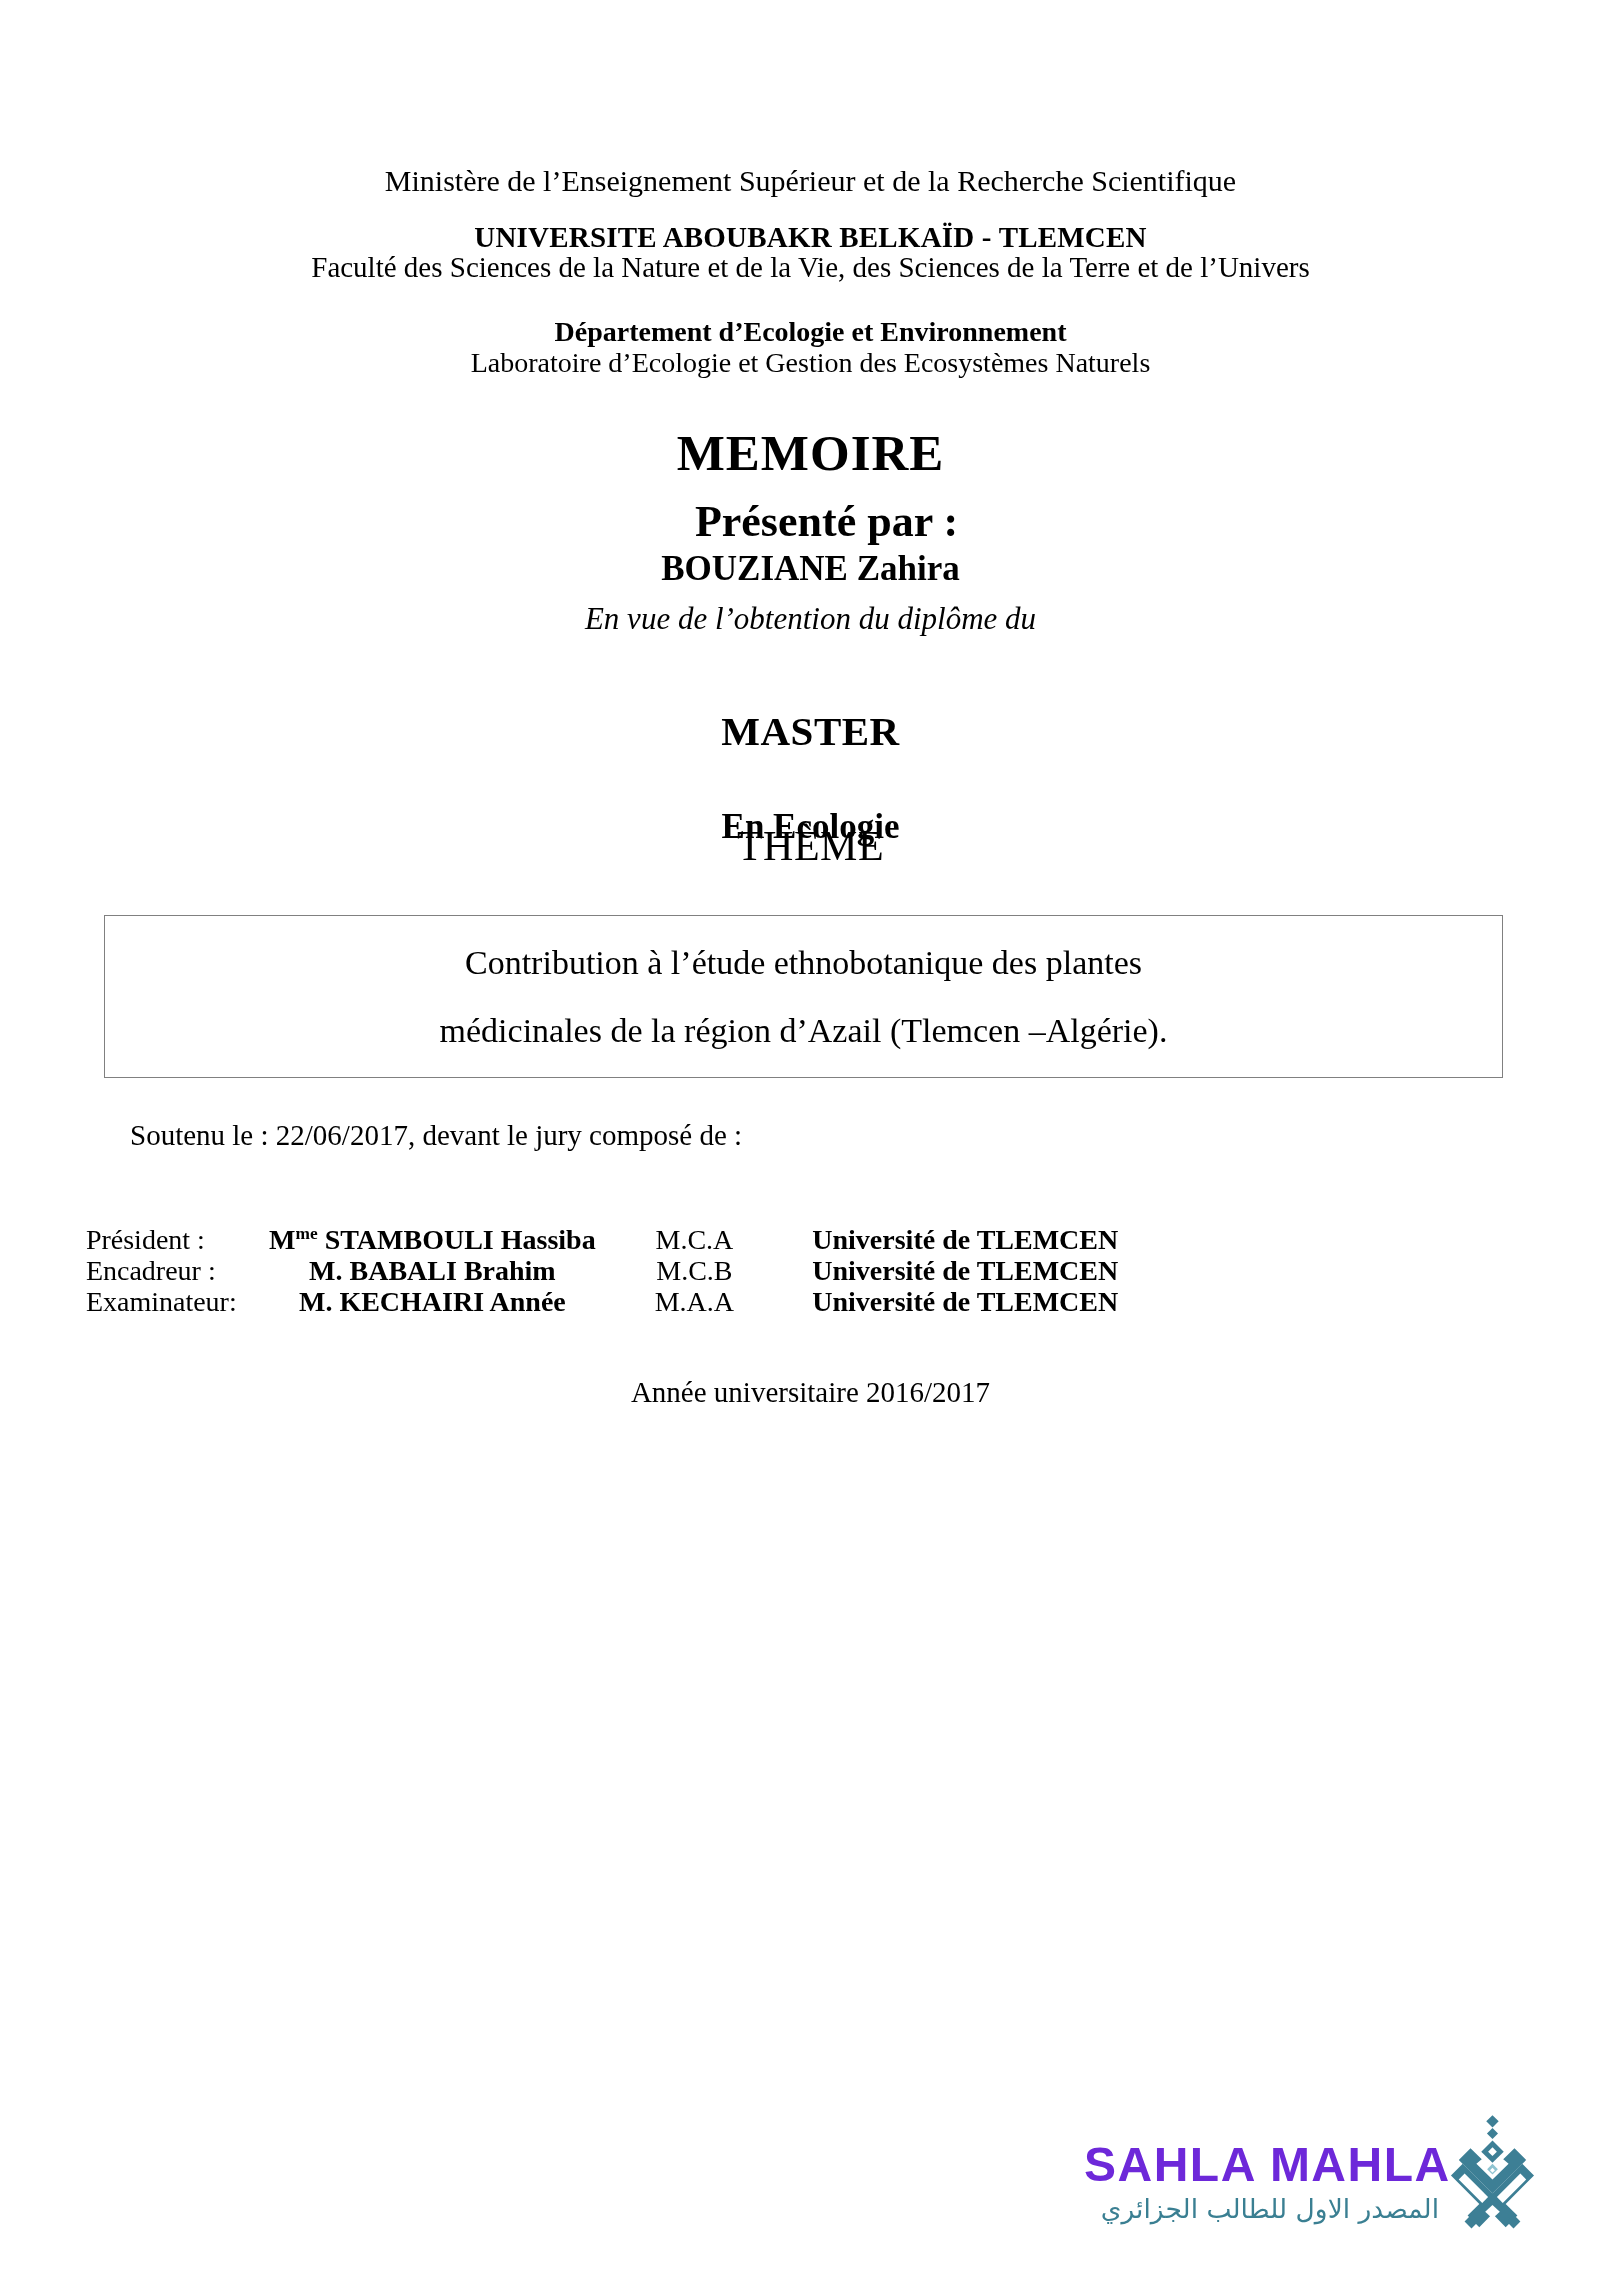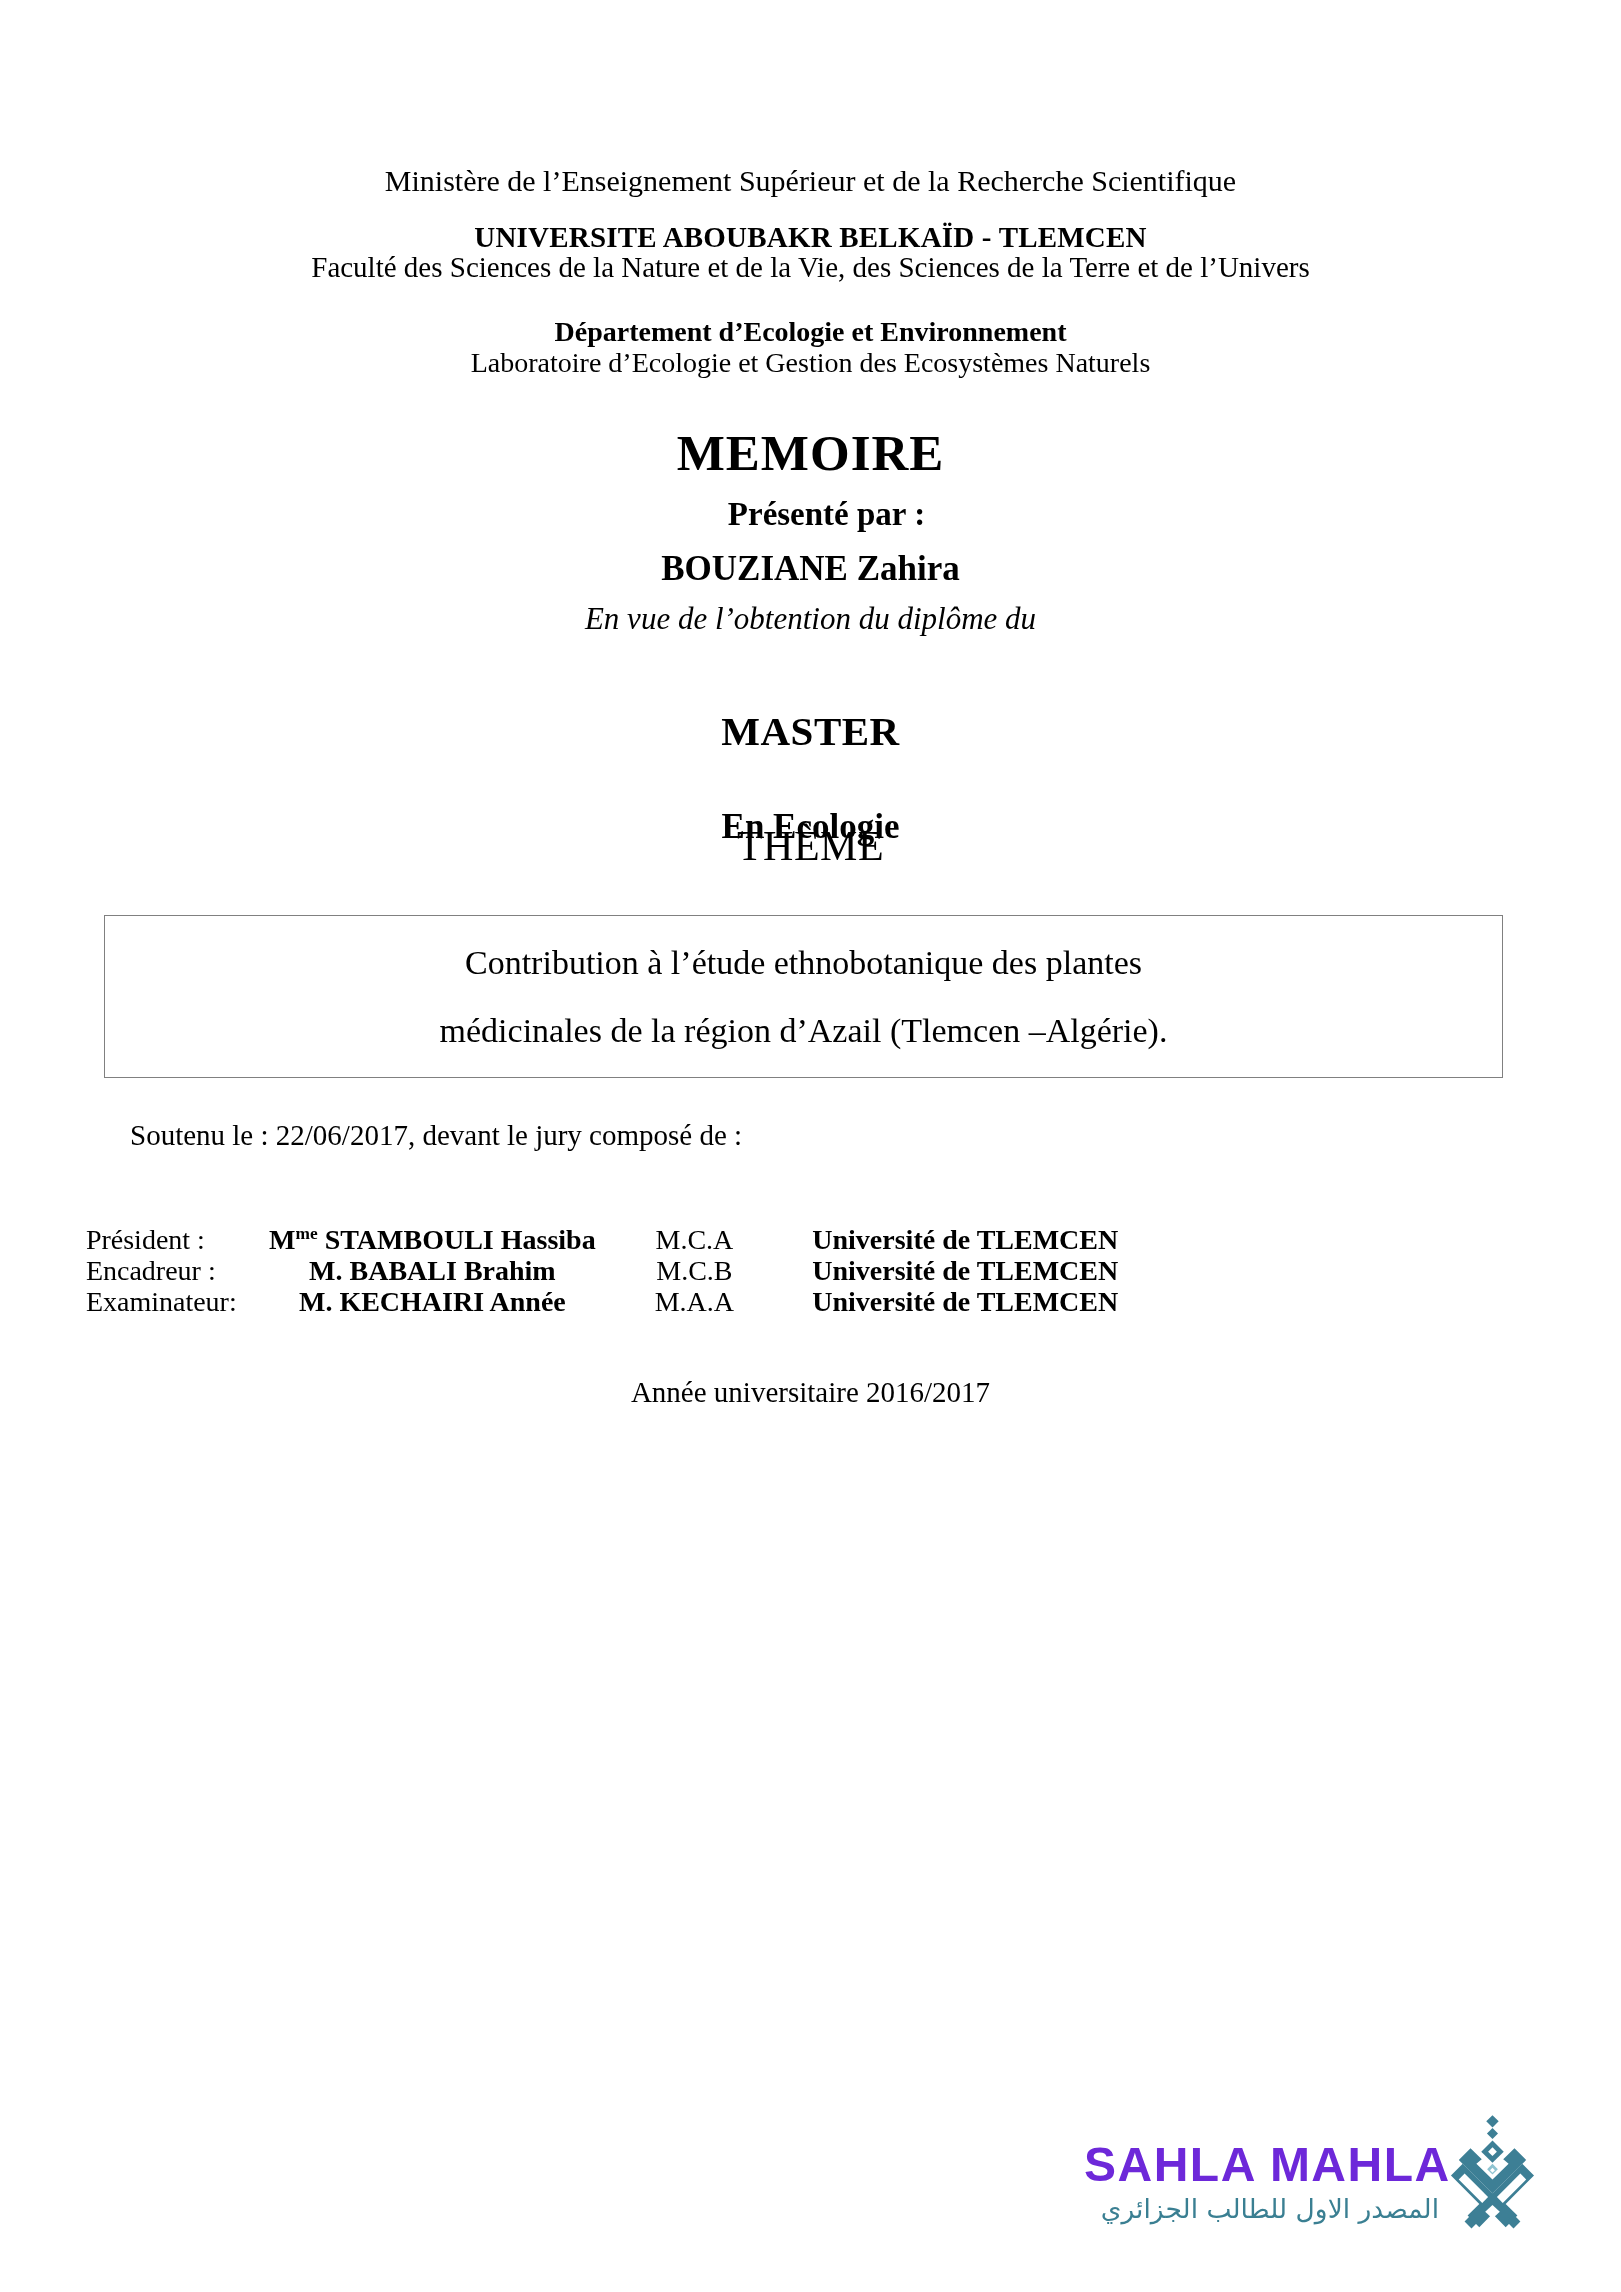--- a/index.html
+++ b/index.html
@@ -70,21 +70,21 @@
 
   
   .line-memoire {
     top: 424px;
     font-size: 51px;
     font-weight: bold;
     letter-spacing: 1px;
   }
   .line-presente {
     top: 496px;
-    font-size: 33px;
+    font-size: 44px;
     font-weight: bold;
     padding-left: 32px;
   }
   .line-author {
     top: 549px;
     font-size: 35px;
     font-weight: bold;
   }
   .line-envue {
     top: 601px;

